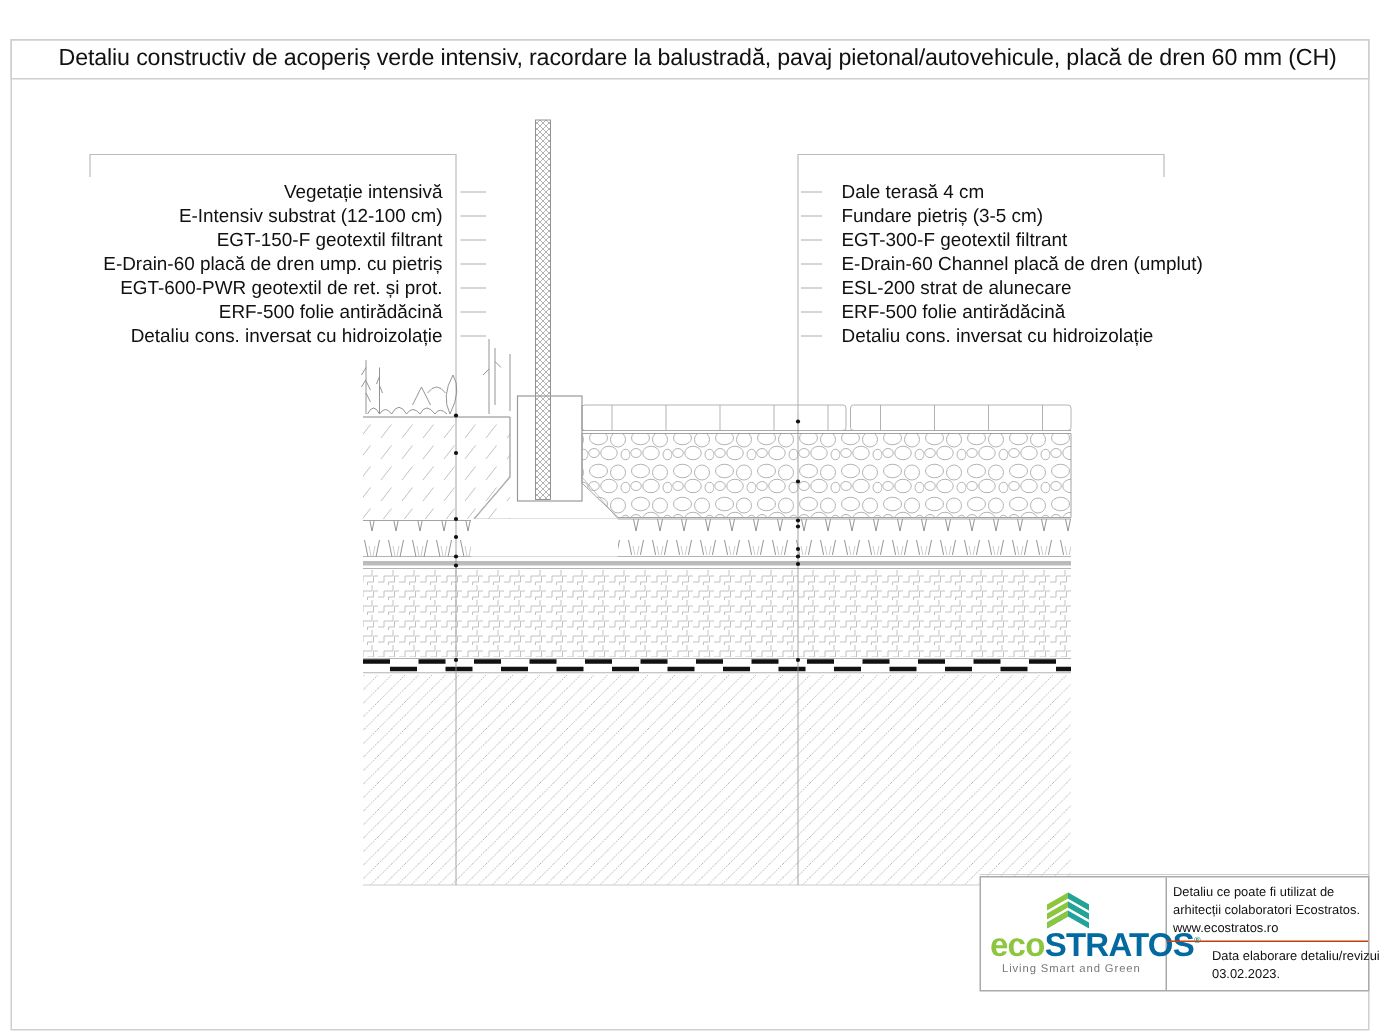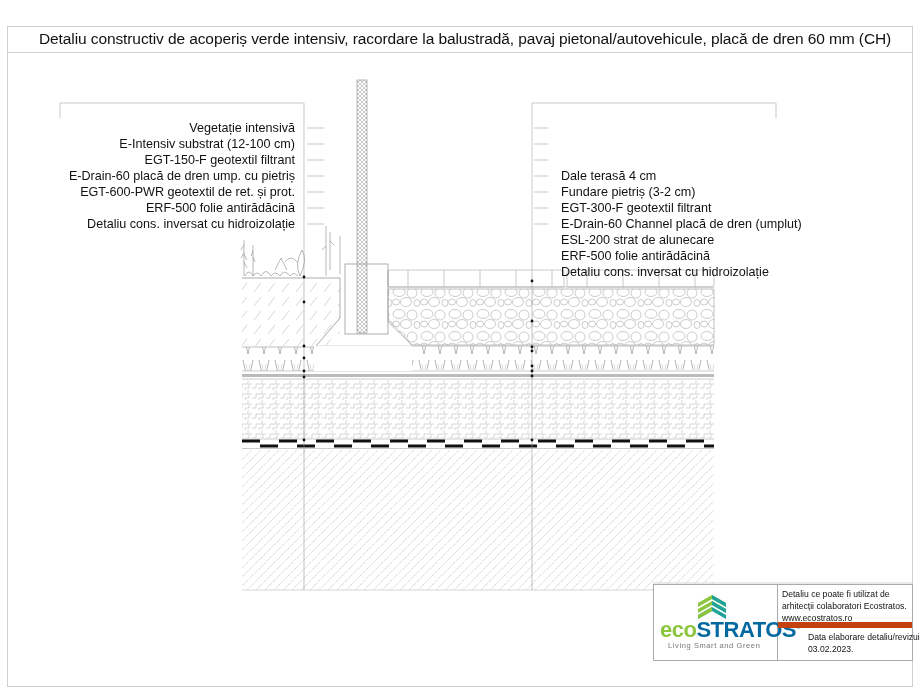--- a/index.html
+++ b/index.html
@@ -3,24 +3,24 @@
 <meta charset="utf-8">
 <style>
   html, body { margin: 0; padding: 0; background: #ffffff; }
   body { width: 920px; height: 690px; position: relative; overflow: hidden; font-family: "Liberation Sans", sans-serif; color: #111; }
   .frame { position: absolute; left: 7px; top: 26px; width: 906px; height: 661px; border: 1px solid #cfcfcf; box-sizing: border-box; }
   .titlebar { position: absolute; left: 7px; top: 26px; width: 906px; height: 27px; border: 1px solid #cfcfcf; box-sizing: border-box; }
   .title { position: absolute; left: 13px; top: 30px; font-size: 15.5px; white-space: nowrap; letter-spacing: -0.1px; margin-left: 26px; }
   .drawing { position: absolute; left: 0; top: 0; width: 920px; height: 690px; }
   .lbl { position: absolute; font-size: 12.6px; white-space: nowrap; line-height: 16px; }
   .lbl.left { text-align: right; right: 625px; }
-  .lbl.right { left: 561px; margin-top: 48px; }
+  .lbl.right { left: 561px; }
   .tblock { position: absolute; left: 653px; top: 584px; width: 260px; height: 77px; border: 1px solid #aaa; box-sizing: border-box; background: #fff; }
   .tb-logo { position: absolute; left: 0; top: 0; width: 123px; height: 75px; border-right: 1px solid #aaa; }
-  .tb-info1 { position: absolute; left: 124px; top: 0; width: 134px; height: 43px; border-bottom: 6px solid #c2410c; padding: 3px 4px; box-sizing: border-box; font-size: 8.6px; line-height: 12px; }
+  .tb-info1 { position: absolute; left: 124px; top: 0; width: 134px; height: 43px; border-bottom: 1px solid #c2410c; padding: 3px 4px; box-sizing: border-box; font-size: 8.6px; line-height: 12px; }
   .tb-info2 { position: absolute; left: 138px; top: 43px; width: 134px; height: 32px; padding: 3px 4px; box-sizing: border-box; font-size: 8.6px; line-height: 12px; margin-left: 12px; }
   .logo-word { position: absolute; left: 6px; top: 32px; font-size: 22px; font-weight: bold; letter-spacing: -0.5px; white-space: nowrap; }
   .logo-eco { color: #8cc63f; }
   .logo-stratos { color: #0369a1; font-variant: small-caps; }
   .logo-tag { position: absolute; left: 14px; top: 56px; font-size: 7.5px; color: #777; letter-spacing: 0.6px; white-space: nowrap; }
   .reg { font-size: 6px; color:#1fa39a; vertical-align: super; }
 </style>
 </head>
 <body>
 
@@ -166,21 +166,21 @@
 
 <div class="lbl left" style="top:120px">Vegetație intensivă</div>
 <div class="lbl left" style="top:136px">E-Intensiv substrat (12-100 cm)</div>
 <div class="lbl left" style="top:152px">EGT-150-F geotextil filtrant</div>
 <div class="lbl left" style="top:168px">E-Drain-60 placă de dren ump. cu pietriș</div>
 <div class="lbl left" style="top:184px">EGT-600-PWR geotextil de ret. și prot.</div>
 <div class="lbl left" style="top:200px">ERF-500 folie antirădăcină</div>
 <div class="lbl left" style="top:216px">Detaliu cons. inversat cu hidroizolație</div>
 
 <div class="lbl right" style="top:120px">Dale terasă 4 cm</div>
-<div class="lbl right" style="top:136px">Fundare pietriș (3-2 cm)</div>
+<div class="lbl right" style="top:136px">Fundare pietriș (3-5 cm)</div>
 <div class="lbl right" style="top:152px">EGT-300-F geotextil filtrant</div>
 <div class="lbl right" style="top:168px">E-Drain-60 Channel placă de dren (umplut)</div>
 <div class="lbl right" style="top:184px">ESL-200 strat de alunecare</div>
 <div class="lbl right" style="top:200px">ERF-500 folie antirădăcină</div>
 <div class="lbl right" style="top:216px">Detaliu cons. inversat cu hidroizolație</div>
 
 <div class="tblock">
   <div class="tb-logo">
     <svg style="position:absolute;left:40px;top:8px" width="40" height="26" viewBox="0 0 40 26">
       <path d="M4 10 L18 2 L32 10 L32 14 L18 6 L4 14 Z" fill="#8cc63f"></path>

